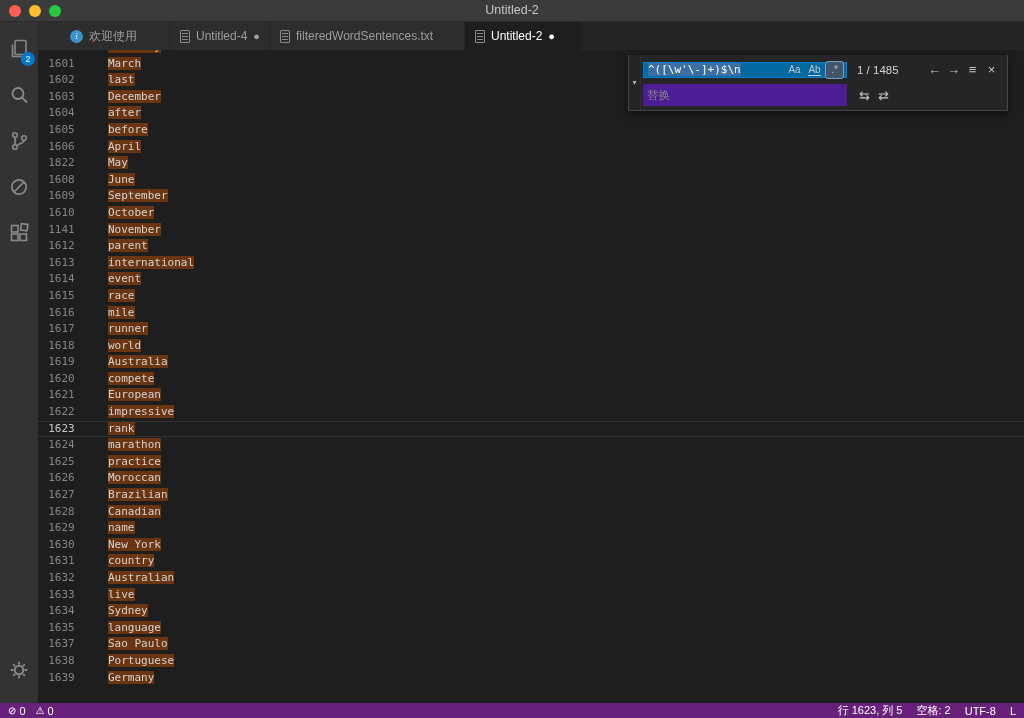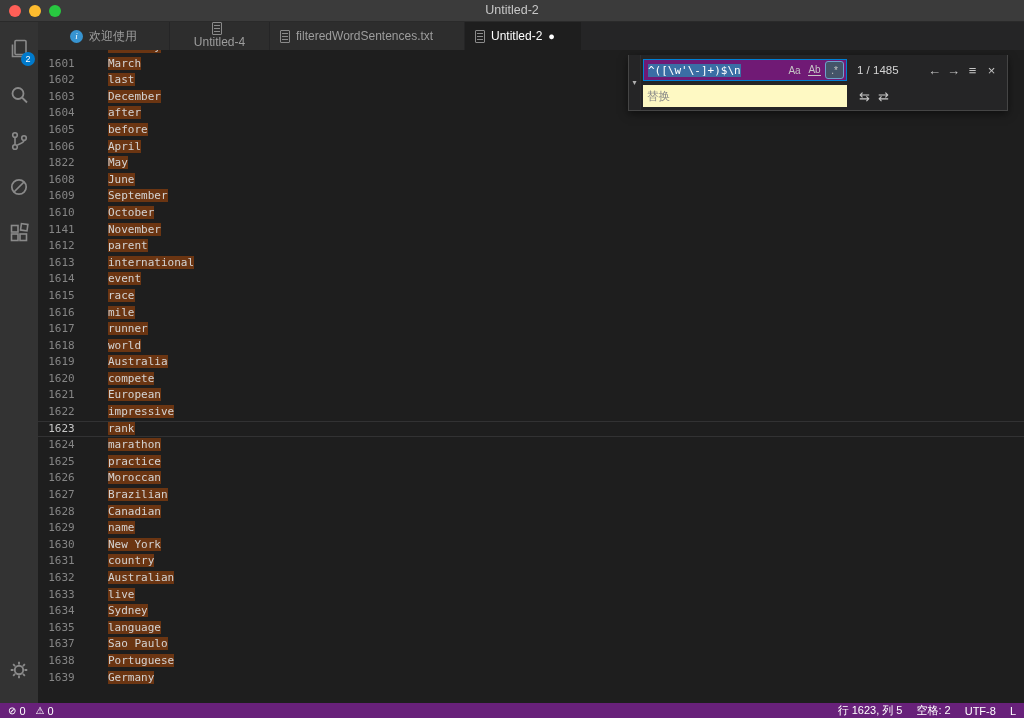--- a/index.html
+++ b/index.html
@@ -24,21 +24,21 @@
   .act-bottom { margin-bottom:10px; }
 
   
   .editor-col { flex:1; display:flex; flex-direction:column; min-width:0; }
 
   
   .tabbar { height:28px; background:#252526; display:flex; overflow:hidden; }
   .tab { height:28px; background:#2d2d2d; border-right:1px solid #252526; display:flex; align-items:center; padding:0 10px; font-size:12px; color:#9d9d9d; cursor:pointer; overflow:hidden; white-space:nowrap; }
   .tab.active { background:#1e1e1e; color:#ffffff; }
   .tab:nth-child(1) { width:132px; justify-content:center; }
-  .tab:nth-child(2) { width:100px;flex-direction:column; }
+  .tab:nth-child(2) { width:100px; }
   .tab:nth-child(3) { width:195px; }
   .tab:nth-child(4) { width:117px; }
   .tab-icon { flex:0 0 auto; margin-right:6px; }
   .welcome-icon { width:13px; height:13px; border-radius:50%; background:#3794d1; color:#fff; font-size:9px; font-style:italic; text-align:center; line-height:13px; font-family:"Liberation Serif", serif; }
   .file-icon { width:10px; height:13px; border:1px solid #8a8a8a; border-radius:1px; position:relative; }
   .file-icon::before { content:""; position:absolute; left:1px; right:1px; top:2px; height:1px; background:#8a8a8a; box-shadow:0 3px 0 #8a8a8a, 0 6px 0 #8a8a8a; }
   .tab-dot { margin-left:6px; font-size:11px; line-height:1; }
 
   
   .editor { flex:1; position:relative; overflow:hidden; background:#1e1e1e; }
@@ -48,30 +48,30 @@
   .ln { width:70px; padding-right:23px; text-align:center; color:#858585; flex:0 0 auto; }
   .code-line.current .ln { color:#c6c6c6; }
   .code { color:#d4d4d4; }
   .match { background:rgba(234,92,0,0.38); }
 
   
   .find-widget { position:absolute; top:5px; right:16px; width:380px; height:56px; background:#252526; border:1px solid #454545; border-top:none; box-shadow:0 3px 8px rgba(0,0,0,0.5); display:flex; z-index:5; }
   .fw-sash { width:12px; display:flex; align-items:center; justify-content:center; color:#b0b0b0; font-size:8px; cursor:pointer; border-right:1px solid #2f2f30; }
   .fw-main { flex:1; padding:4px 6px 4px 2px; display:flex; flex-direction:column; gap:4px; }
   .fw-row { height:22px; display:flex; align-items:center; }
-  .find-input { width:204px; height:22px; background:#701a75; border:1px solid #007fd4; display:flex; align-items:center; padding:0 2px 0 4px; }
+  .find-input { width:204px; height:16px; background:#0369a1; border:1px solid #007fd4; display:flex; align-items:center; padding:0 2px 0 4px; }
   .find-text { flex:1; font-family:"DejaVu Sans Mono","Liberation Mono",monospace; font-size:11px; color:#ffffff; overflow:hidden; white-space:pre; }
   .find-text .sel { background:#3a6ea5; }
   .opt { width:19px; height:18px; display:flex; align-items:center; justify-content:center; font-size:10px; color:#c5c5c5; border-radius:3px; margin-left:1px; cursor:pointer; font-family:"Liberation Sans",sans-serif; }
   .opt-ww span { border-bottom:1px solid #c5c5c5; }
   .opt.active { background:#445469; border:1px solid #6f9fce; }
   .match-count { margin-left:10px; font-size:11.5px; color:#d4d4d4; white-space:nowrap; }
   .fw-nav { margin-left:auto; display:flex; align-items:center; }
   .fw-btn { width:19px; height:19px; display:flex; align-items:center; justify-content:center; color:#c5c5c5; font-size:13px; cursor:pointer; border-radius:3px; }
-  .replace-input { width:204px; height:22px; background:#fef9c3; display:flex; align-items:center; padding:0 4px; }
+  .replace-input { width:204px; height:22px; background:#4c1d95; display:flex; align-items:center; padding:0 4px; }
   .placeholder { font-size:11.5px; color:#878787; }
   .rep-btns { display:flex; margin-left:8px; }
 
   
   .statusbar { height:15px; background:#68217a; color:#ffffff; font-size:11px; display:flex; align-items:center; padding:0 8px 0 8px; }
   .sb-left { display:flex; align-items:center; gap:10px; }
   .sb-item { display:flex; align-items:center; gap:3px; cursor:pointer; white-space:nowrap; }
   .sb-right { margin-left:auto; display:flex; align-items:center; gap:14px; overflow:hidden; }
   .sb-ico { font-size:10px; line-height:1; }
 </style>

